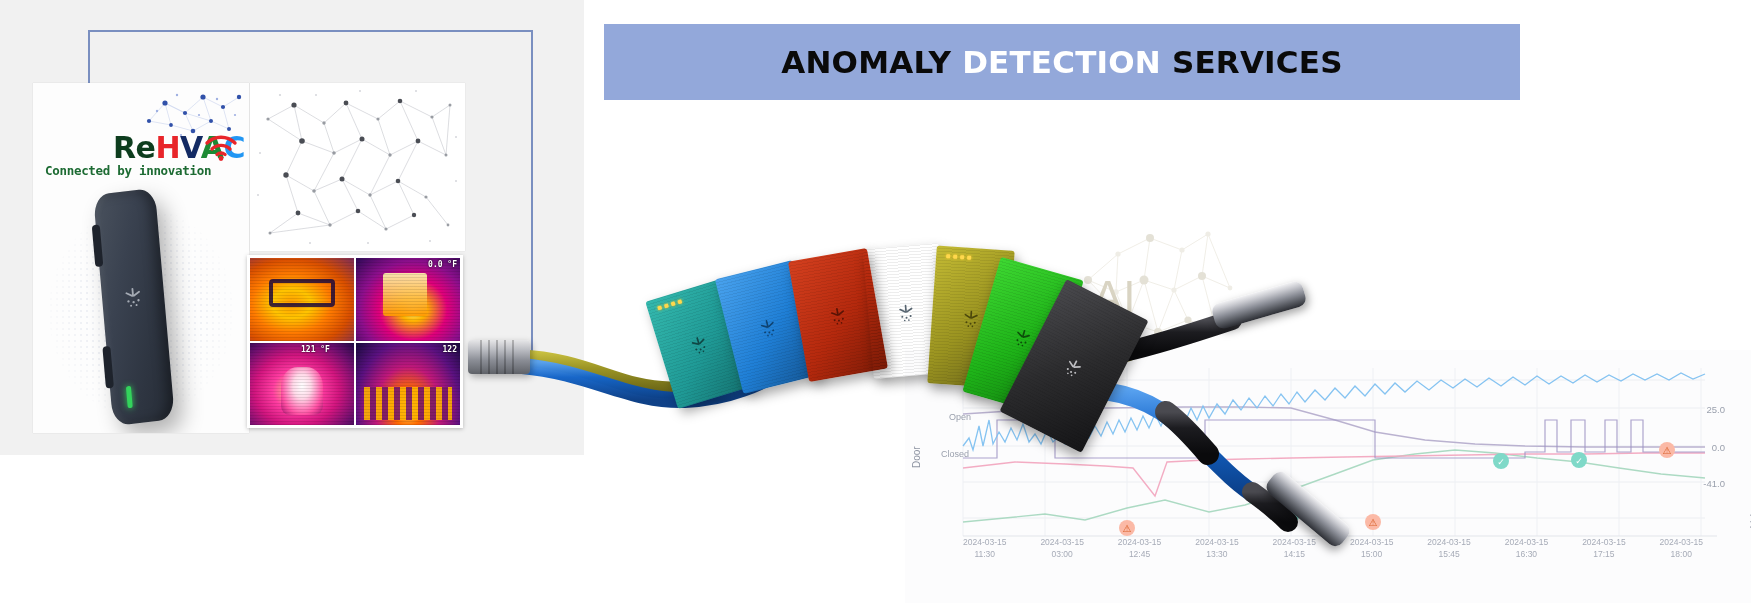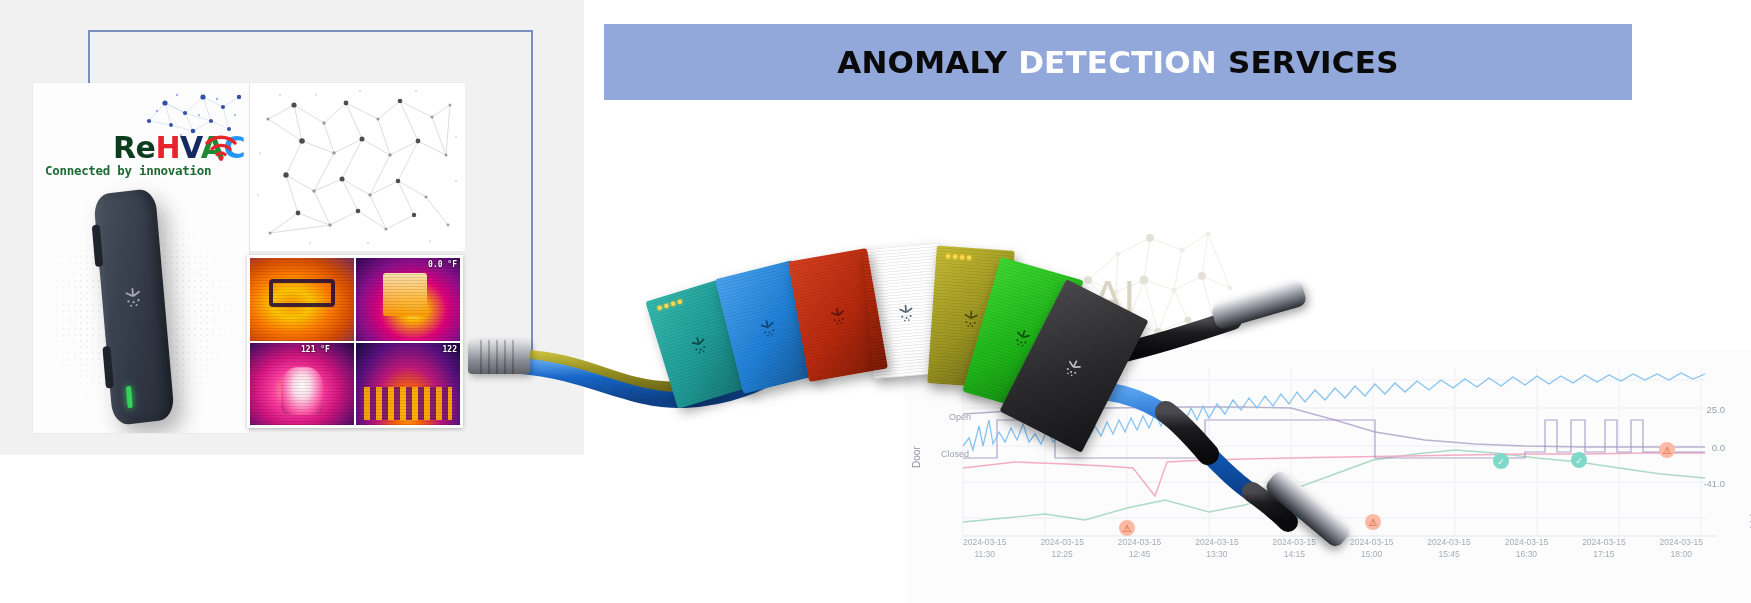--- a/index.html
+++ b/index.html
@@ -111,21 +111,21 @@
   .tc-obj2 { position:absolute; left:26%; top:18%; width:42%; height:52%;
     background:linear-gradient(180deg,#fff6b0,#ff9800); border-radius:3px; opacity:.92; }
   .tc-obj3 { position:absolute; left:30%; top:30%; width:40%; height:58%;
     background:radial-gradient(ellipse at 50% 40%, #ffffff 0%, #ffd9e8 30%, #ff4fa3 70%, #a0116d 100%);
     border-radius:40% 40% 20% 20%; }
   .tc-obj4 { position:absolute; left:8%; bottom:6%; width:84%; height:40%;
     background:repeating-linear-gradient(90deg, #ffb300 0 6px, #7a1a6a 6px 12px); opacity:.9; }
 
   
   .header-banner {
-    position:absolute; left:604px; top:24px; width:1028px; height:76px;
+    position:absolute; left:604px; top:24px; width:916px; height:76px;
     background:#93a8da;
     display:flex; align-items:center; justify-content:center;
   }
   .header-title {
     font-family:"DejaVu Sans", sans-serif;
     font-size:31px; font-weight:bold; letter-spacing:.2px;
     white-space:nowrap;
   }
   .ht-black { color:#0a0a0a; }
   .ht-white { color:#ffffff; }
@@ -467,21 +467,21 @@
     <span class="chart-axis-label ytick-r yr-2">0.0</span>
     <span class="chart-axis-label ytick-r yr-3">-41.0</span>
 
     <div class="xticks">
       <div class="xtick">
         <div>2024-03-15</div>
         <div>11:30</div>
       </div>
       <div class="xtick">
         <div>2024-03-15</div>
-        <div>12:25</div>
+        <div>03:00</div>
       </div>
       <div class="xtick">
         <div>2024-03-15</div>
         <div>12:45</div>
       </div>
       <div class="xtick">
         <div>2024-03-15</div>
         <div>13:30</div>
       </div>
       <div class="xtick">

